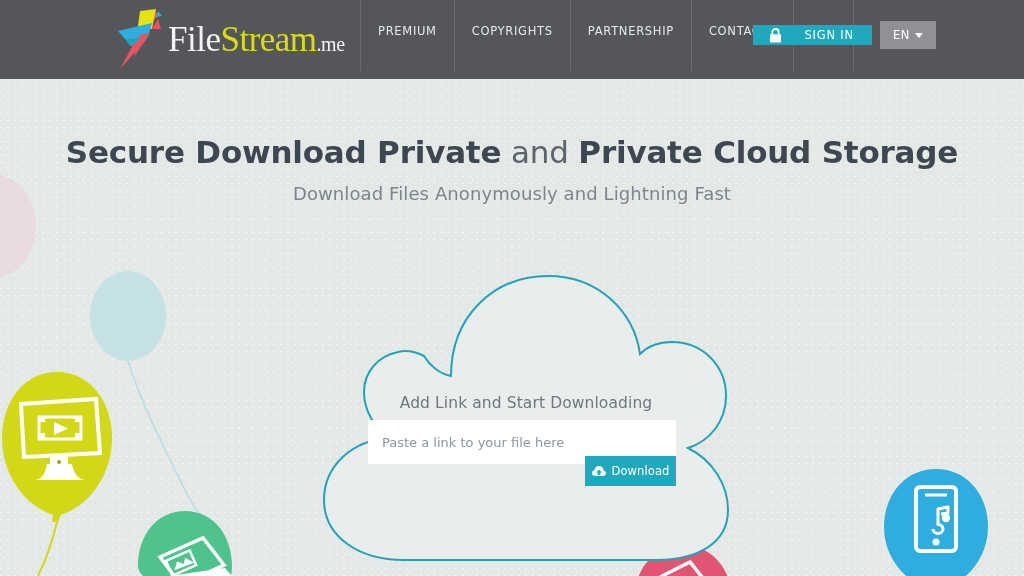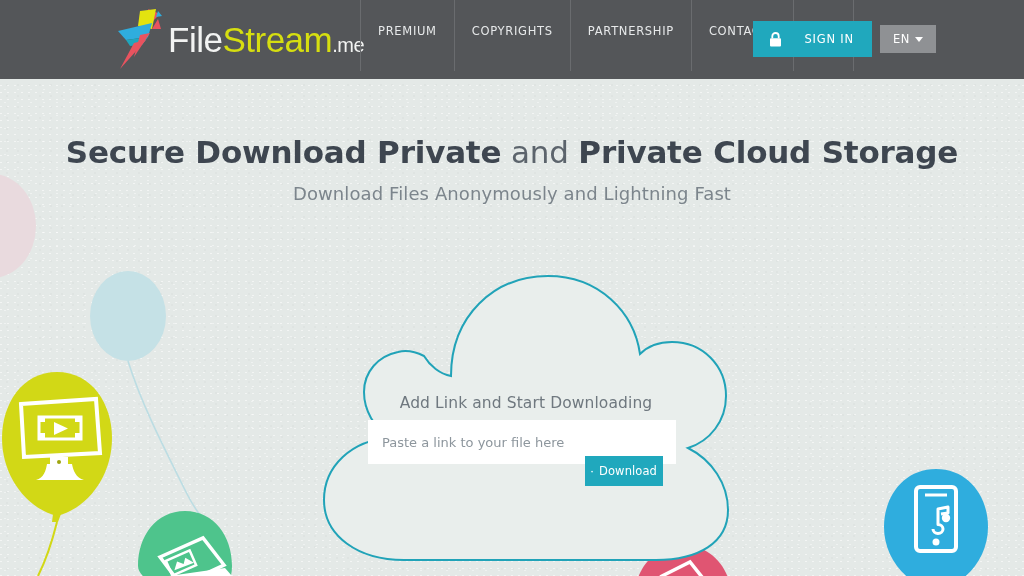--- a/index.html
+++ b/index.html
@@ -50,21 +50,21 @@
     top: 7px;
     display: flex;
     align-items: center;
     height: 64px;
   }
   .logo-bird { width: 52px; height: 64px; display: block; }
   .logo-text {
     font-size: 35px;
     letter-spacing: -0.5px;
     margin-left: 4px;
-    font-family: Liberation Sans, sans-serif;
+    font-family: Liberation Serif, serif;
     line-height: 1;
     white-space: nowrap;
   }
   .logo-file { color: #f2f3f2; }
   .logo-stream { color: #d6de10; }
   .logo-me { color: #f2f3f2; font-size: 20px; }
 
   .nav {
     position: absolute;
     left: 360px;
@@ -92,21 +92,21 @@
     position: absolute;
     right: 88px;
     top: 21px;
     display: flex;
     align-items: center;
     gap: 8px;
   }
   .signin-btn {
     background: #20a8bd;
     color: #ffffff;
-    height: 36px;
+    height: 20px;
     display: flex;
     align-items: center;
     gap: 22px;
     padding: 0 18px 0 16px;
     font-size: 11.5px;
     letter-spacing: 0.8px;
     cursor: pointer;
     border: none;
     font-family: inherit;
   }
@@ -198,21 +198,21 @@
     box-sizing: border-box;
     font-size: 13px;
     color: #56606a;
     font-family: inherit;
   }
   .link-input::placeholder { color: #8d969d; opacity: 1; }
   .dl-btn {
     position: absolute;
     left: 273px;
     top: 188px;
-    width: 78px;
+    width: 91px;
     height: 30px;
     background: #20a8bd;
     color: #ffffff;
     border: none;
     display: flex;
     align-items: center;
     justify-content: center;
     gap: 6px;
     font-size: 11.5px;
     cursor: pointer;

